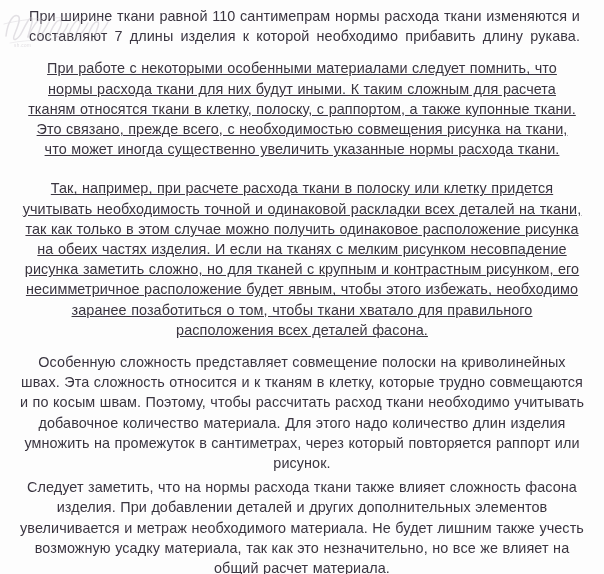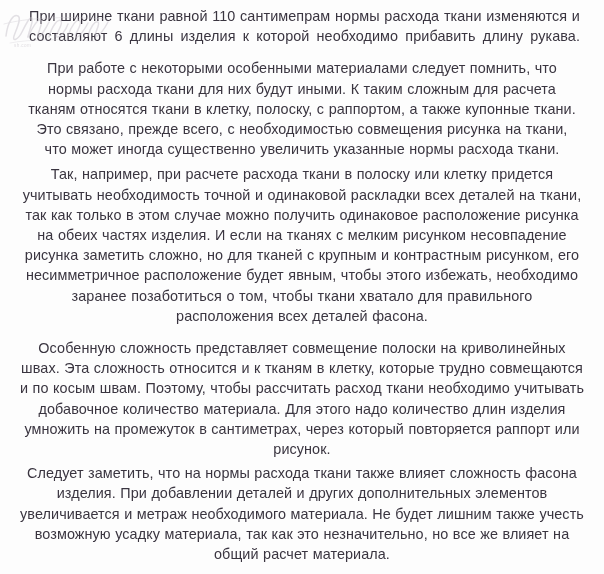--- a/index.html
+++ b/index.html
@@ -49,22 +49,22 @@
 
   
   .para.p1 {
     text-align: justify;
     text-align-last: justify;
     padding-left: 17px;
     padding-right: 12px;
     margin-bottom: 12px;
   }
 
-  .para.p2 { padding: 0 14px; margin-bottom: 5px; }
-  .para.p3 { padding: 0 10px; margin-bottom: 12px; }
+  .para.p2 { padding: 0 14px; margin-bottom: 19px; text-decoration: underline; }
+  .para.p3 { padding: 0 10px; margin-bottom: 12px; text-decoration: underline; }
   .para.p4 { padding: 0 6px;  margin-bottom: 4px; }
   .para.p5 { padding: 0 8px;  margin-bottom: 12px; }
 </style>
 </head>
 <body>
 
 <div id="page">
 
   <div id="watermark">
     <svg width="112" height="44" viewBox="0 0 112 44" xmlns="http://www.w3.org/2000/svg">
@@ -75,21 +75,21 @@
         <path d="M66 30 C69 20, 75 12, 78 15 C81 18, 71 30, 74 31 C77 32, 83 23, 86 17"></path>
         <path d="M86 30 C88 22, 93 14, 96 16 C99 18, 91 29, 94 30 C97 31, 103 22, 106 16"></path>
         <path d="M2 18 C24 12, 60 10, 104 13" stroke-width="1" opacity="0.7"></path>
         <path d="M8 37 C28 33, 62 33, 92 35" stroke-width="1" opacity="0.55"></path>
       </g>
       <text x="12" y="41" font-family="'Liberation Sans', sans-serif" font-size="4.6" fill="#c4bfc7" letter-spacing="0.4">sh.com</text>
     </svg>
   </div>
 
   <div id="doc-body">
-    <p class="para p1">При ширине ткани равной 110 сантимепрам нормы расхода ткани изменяются и составляют 6 длины изделия к которой необходимо прибавить длину рукава.</p>
+    <p class="para p1">При ширине ткани равной 110 сантимепрам нормы расхода ткани изменяются и составляют 7 длины изделия к которой необходимо прибавить длину рукава.</p>
     <p class="para p2">При работе с некоторыми особенными материалами следует помнить, что нормы расхода ткани для них будут иными. К таким сложным для расчета тканям относятся ткани в клетку, полоску, с раппортом, а также купонные ткани. Это связано, прежде всего, с необходимостью совмещения рисунка на ткани, что может иногда существенно увеличить указанные нормы расхода ткани.</p>
     <p class="para p3">Так, например, при расчете расхода ткани в полоску или клетку придется учитывать необходимость точной и одинаковой раскладки всех деталей на ткани, так как только в этом случае можно получить одинаковое расположение рисунка на обеих частях изделия. И если на тканях с мелким рисунком несовпадение рисунка заметить сложно, но для тканей с крупным и контрастным рисунком, его несимметричное расположение будет явным, чтобы этого избежать, необходимо заранее позаботиться о том, чтобы ткани хватало для правильного расположения всех деталей фасона.</p>
     <p class="para p4">Особенную сложность представляет совмещение полоски на криволинейных швах. Эта сложность относится и к тканям в клетку, которые трудно совмещаются и по косым швам. Поэтому, чтобы рассчитать расход ткани необходимо учитывать добавочное количество материала. Для этого надо количество длин изделия умножить на промежуток в сантиметрах, через который повторяется раппорт или рисунок.</p>
     <p class="para p5">Следует заметить, что на нормы расхода ткани также влияет сложность фасона изделия. При добавлении деталей и других дополнительных элементов увеличивается и метраж необходимого материала. Не будет лишним также учесть возможную усадку материала, так как это незначительно, но все же влияет на общий расчет материала.</p>
 
   </div>
 
 </div>
 
 </body></html>

